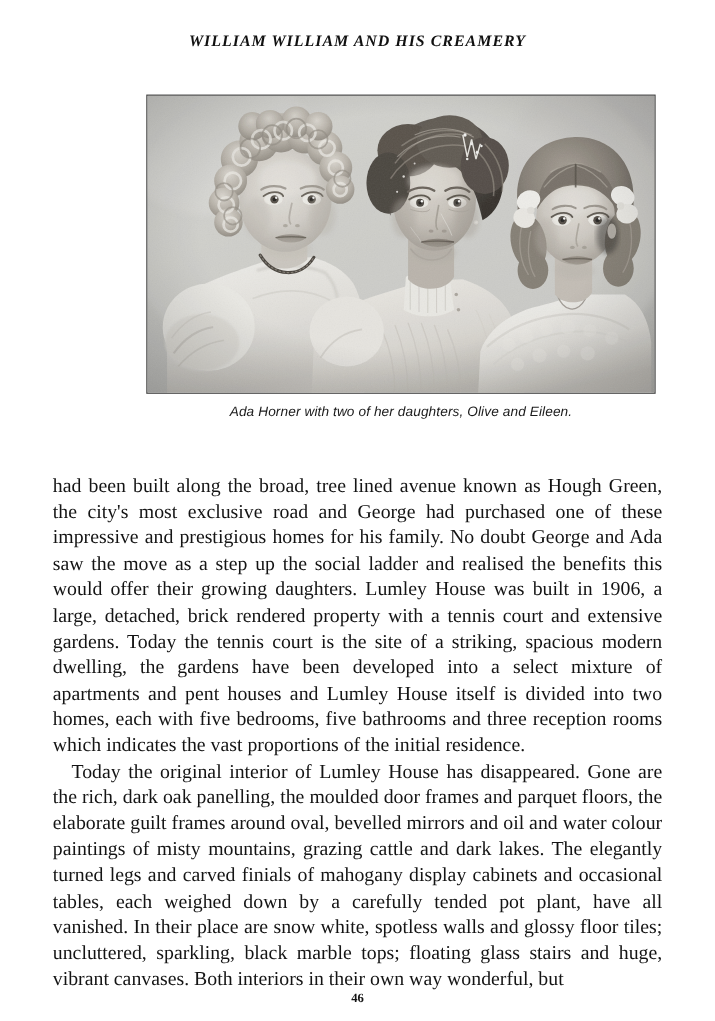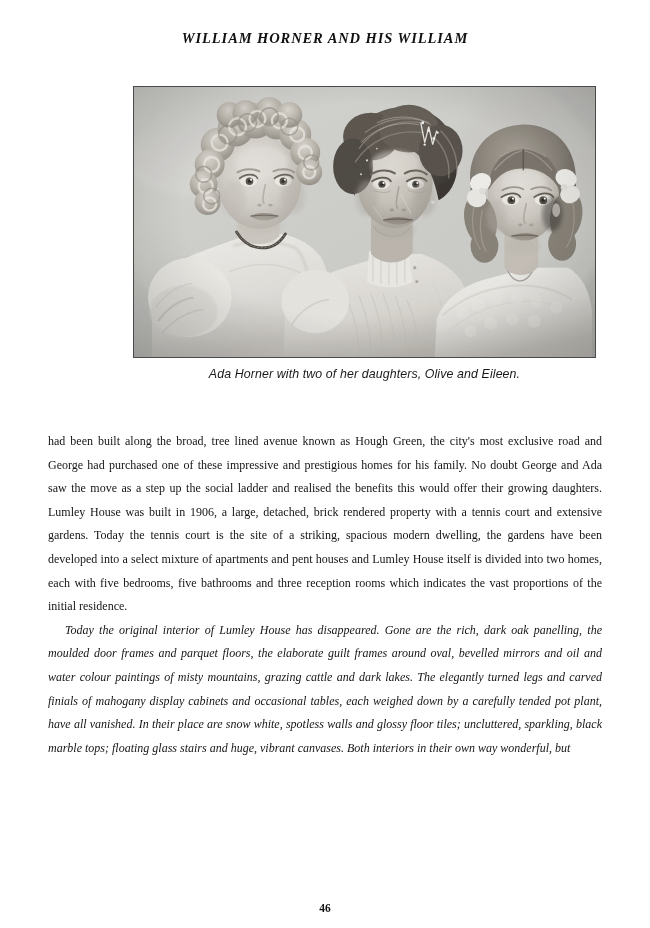--- a/index.html
+++ b/index.html
@@ -70,49 +70,49 @@
 
   
   .body-text {
     position: absolute;
     top: 430px;
     left: 48px;
     width: 554px;
   }
   .body-text p {
     margin: 0;
-    font-size: 12px;
+    font-size: 18px;
     line-height: 23.6px;
     text-align: justify;
     text-justify: inter-word;
     color: #141414;
     hyphens: manual;
   }
   .body-text p.no-indent { text-indent: 0; }
-  .body-text p.indent { text-indent: 17px; font-style: italic; }
+  .body-text p.indent { text-indent: 17px; }
 
   
   .folio {
     position: absolute;
     top: 886px;
     left: 0;
     width: 650px;
     text-align: center;
     font-size: 11.5px;
     font-weight: bold;
     color: #141414;
     margin-top: 16px;
   }
 </style>
 </head>
 <body>
 
 <div class="page">
 
-  <div class="running-head">WILLIAM HORNER AND HIS WILLIAM</div>
+  <div class="running-head">WILLIAM WILLIAM AND HIS CREAMERY</div>
 
   <figure class="figure" style="margin:0;padding-left:40px;">
     <div class="photo-frame">
       <svg viewBox="0 0 463 272" preserveAspectRatio="none">
         <defs>
           <linearGradient id="bgGrad" x1="0" y1="0" x2="1" y2="1">
             <stop offset="0%" stop-color="#d2d2cf"></stop>
             <stop offset="45%" stop-color="#c6c6c3"></stop>
             <stop offset="100%" stop-color="#b9b9b6"></stop>
           </linearGradient>

